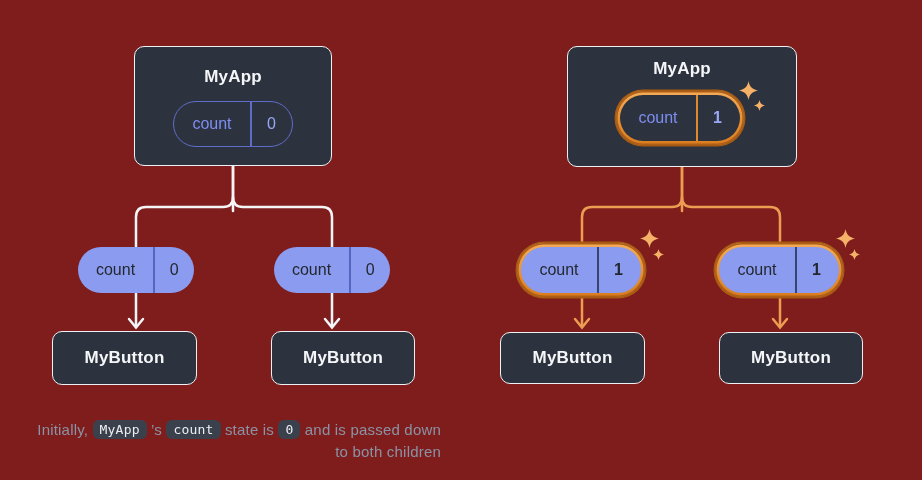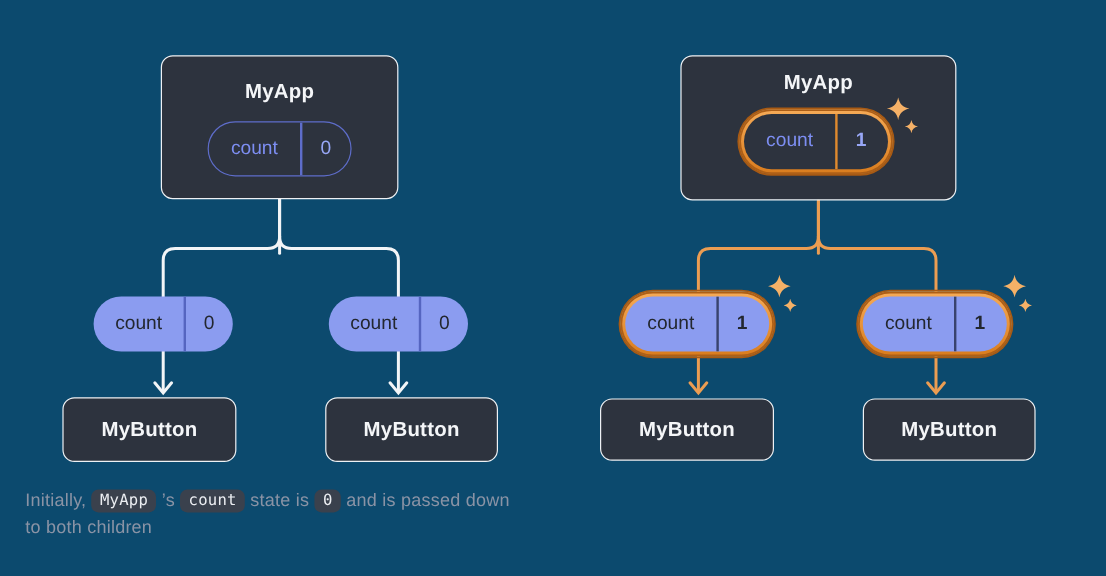--- a/index.html
+++ b/index.html
@@ -1,17 +1,17 @@
 <!DOCTYPE html>
 <html><head>
 <meta charset="utf-8">
 <style>
   html,body{margin:0;padding:0;background:#23272f;}
   .stage{
-    position:relative;width:922px;height:480px;background:#0c4a6e;
+    position:relative;width:922px;height:480px;background:#7f1d1d;
     font-family:"Liberation Sans",sans-serif;overflow:hidden;
   }
   .connectors{position:absolute;left:0;top:0;width:922px;height:480px;z-index:1;}
 
   
   .node{
     position:absolute;z-index:2;background:#2d333e;
     border:1.5px solid #eef1f4;border-radius:10px;
     display:flex;flex-direction:column;align-items:center;color:#f4f6f8;
     box-sizing:border-box;
@@ -70,21 +70,21 @@
   .sp{position:absolute;z-index:3;}
   .sp-rr-big{left:739px;top:81px;width:19px;height:19px;}
   .sp-rr-small{left:754px;top:100px;width:11px;height:11px;}
   .sp-rc0-big{left:640px;top:229px;width:19px;height:19px;}
   .sp-rc0-small{left:653px;top:249px;width:11px;height:11px;}
   .sp-rc1-big{left:836px;top:229px;width:19px;height:19px;}
   .sp-rc1-small{left:849px;top:249px;width:11px;height:11px;}
 
   
   .caption{
-    position:absolute;top:407px;width:420px;text-align:left;z-index:2;
+    position:absolute;top:419px;width:420px;text-align:right;z-index:2;
     font-size:15px;line-height:22px;color:#8a93a5;letter-spacing:.2px;
   }
   .cap-left{left:21px;}
   .cap-right{left:471px;}
   .chip{
     display:inline-block;padding:0 7px;border-radius:6px;background:#3a414d;
     color:#eceef2;font-family:"DejaVu Sans Mono","Liberation Mono",monospace;
     font-size:13px;line-height:19px;vertical-align:1px;
   }
 </style>

